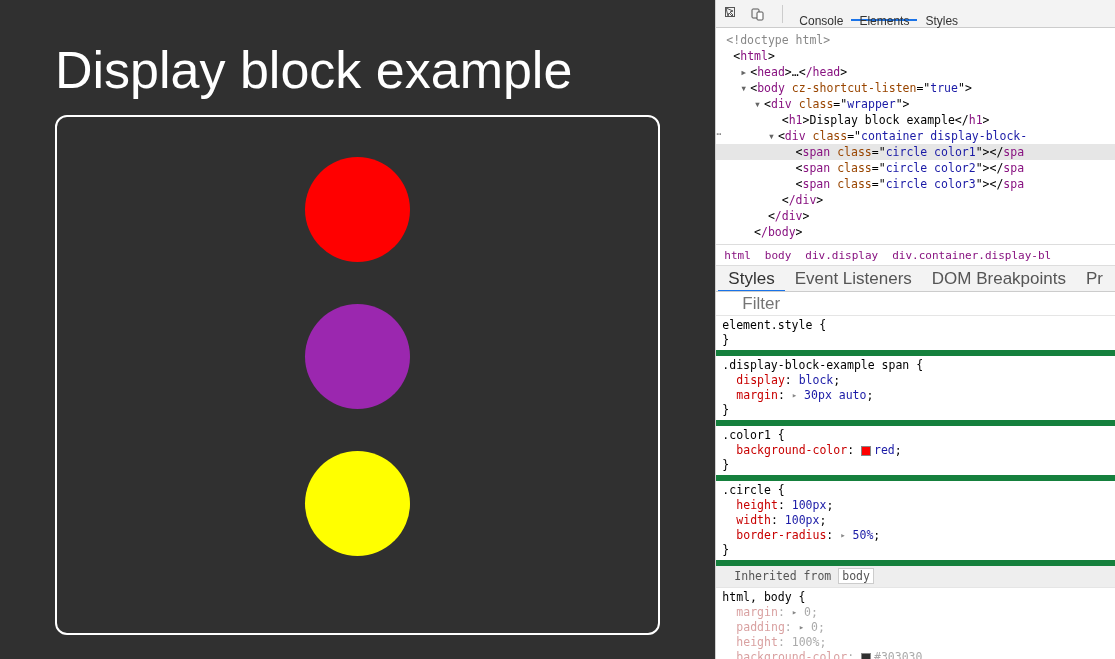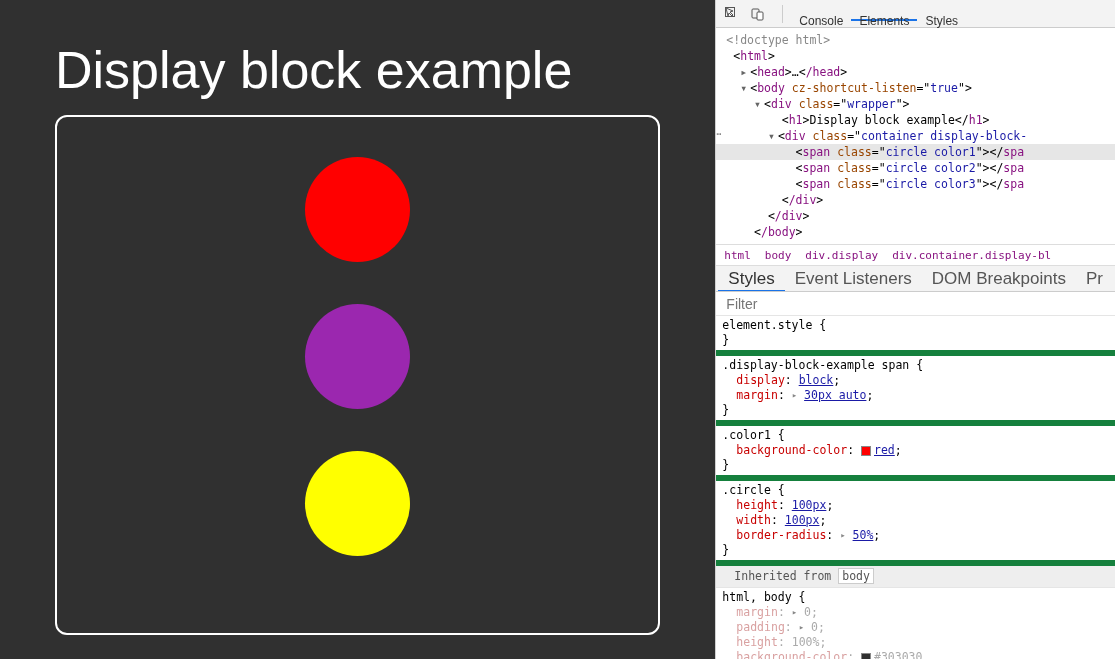--- a/index.html
+++ b/index.html
@@ -160,41 +160,42 @@
     height: 24px;
     border-bottom: 1px solid #e5e5e5;
     padding: 0 8px;
     display: flex;
     align-items: center;
     background: #fff;
   }
   .styles-filter input {
     border: none;
     outline: none;
-    font-size: 14px;
+    font-size: 17px;
     color: #888;
     width: 100%;
     font-family: inherit;
+    margin-left: 16px;
   }
   .styles-pane {
     flex: 1;
     overflow: hidden;
     font-family: Menlo, Consolas, monospace;
     font-size: 11.5px;
     line-height: 15px;
     background: #fff;
   }
   .rule {
     border-bottom: 6px solid #15803d;
     padding: 2px 8px 2px 6px;
   }
   .rule .sel { color: #000; }
   .rule .brace { color: #000; }
   .rule .prop { color: #c80000; }
-  .rule .val { color: #1a1aa6; text-decoration: underline; }
+  .rule .val { color: #1a1aa6; }
   .rule .decl { padding-left: 14px; }
   .swatch {
     display: inline-block;
     width: 10px;
     height: 10px;
     border: 1px solid #888;
     vertical-align: middle;
     margin-right: 3px;
   }
   .inherited-bar {

